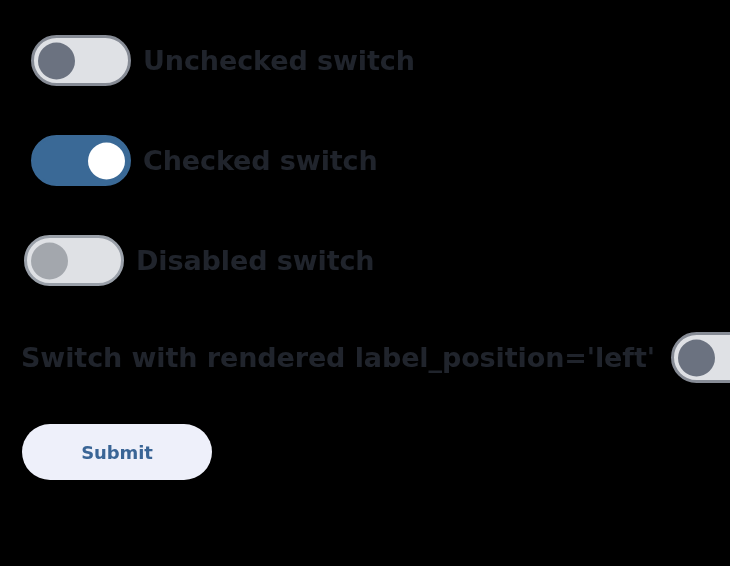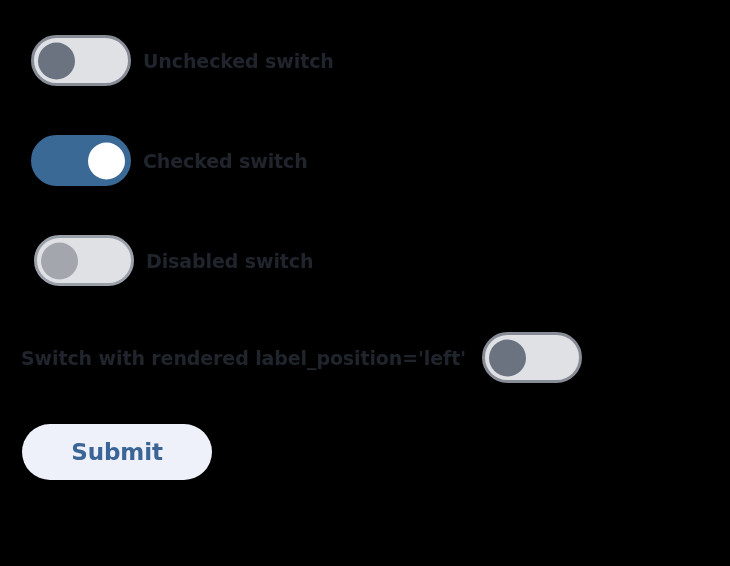--- a/index.html
+++ b/index.html
@@ -23,21 +23,21 @@
   }
 
   
   .switch-row {
     position: absolute;
     display: flex;
     align-items: center;
   }
   .row-1 { left: 31px; top: 35px; }
   .row-2 { left: 31px; top: 135px; justify-content: center; }
-  .row-3 { left: 34px; top: 235px; }
+  .row-3 { left: 24px; top: 235px; }
   .row-4 { left: 21px; top: 332px; }
 
   
   .switch {
     position: relative;
     width: 100px;
     height: 51px;
     border-radius: 26px;
     box-sizing: border-box;
     flex: 0 0 auto;
@@ -64,42 +64,42 @@
     width: 37px;
     height: 37px;
     border-radius: 50%;
   }
   .switch.off   .thumb { left: 4px;  background: #6b7280; }
   .switch.disabled .thumb { left: 4px; background: #a3a7ad; }
   .switch.on    .thumb { right: 3px; background: #ffffff; }
 
   
   .switch-label {
-    font-size: 19px;
+    font-size: 27px;
     font-weight: 600;
     color: #20242c;
     letter-spacing: -0.1px;
     white-space: nowrap;
   }
   .label-right { margin-left: 12px; }
   .label-left  { margin-right: 16px; }
 
   
   .submit-button {
     position: absolute;
     left: 22px;
     top: 424px;
     width: 190px;
     height: 56px;
     border: none;
     border-radius: 28px;
     background: #eef0fa;
     color: #3a6596;
     font-family: "DejaVu Sans", "Liberation Sans", sans-serif;
-    font-size: 23px;
+    font-size: 18px;
     font-weight: 600;
     letter-spacing: -0.1px;
     cursor: pointer;
     padding: 0;
   }
 </style>
 </head>
 <body>
 
 <div class="page">

